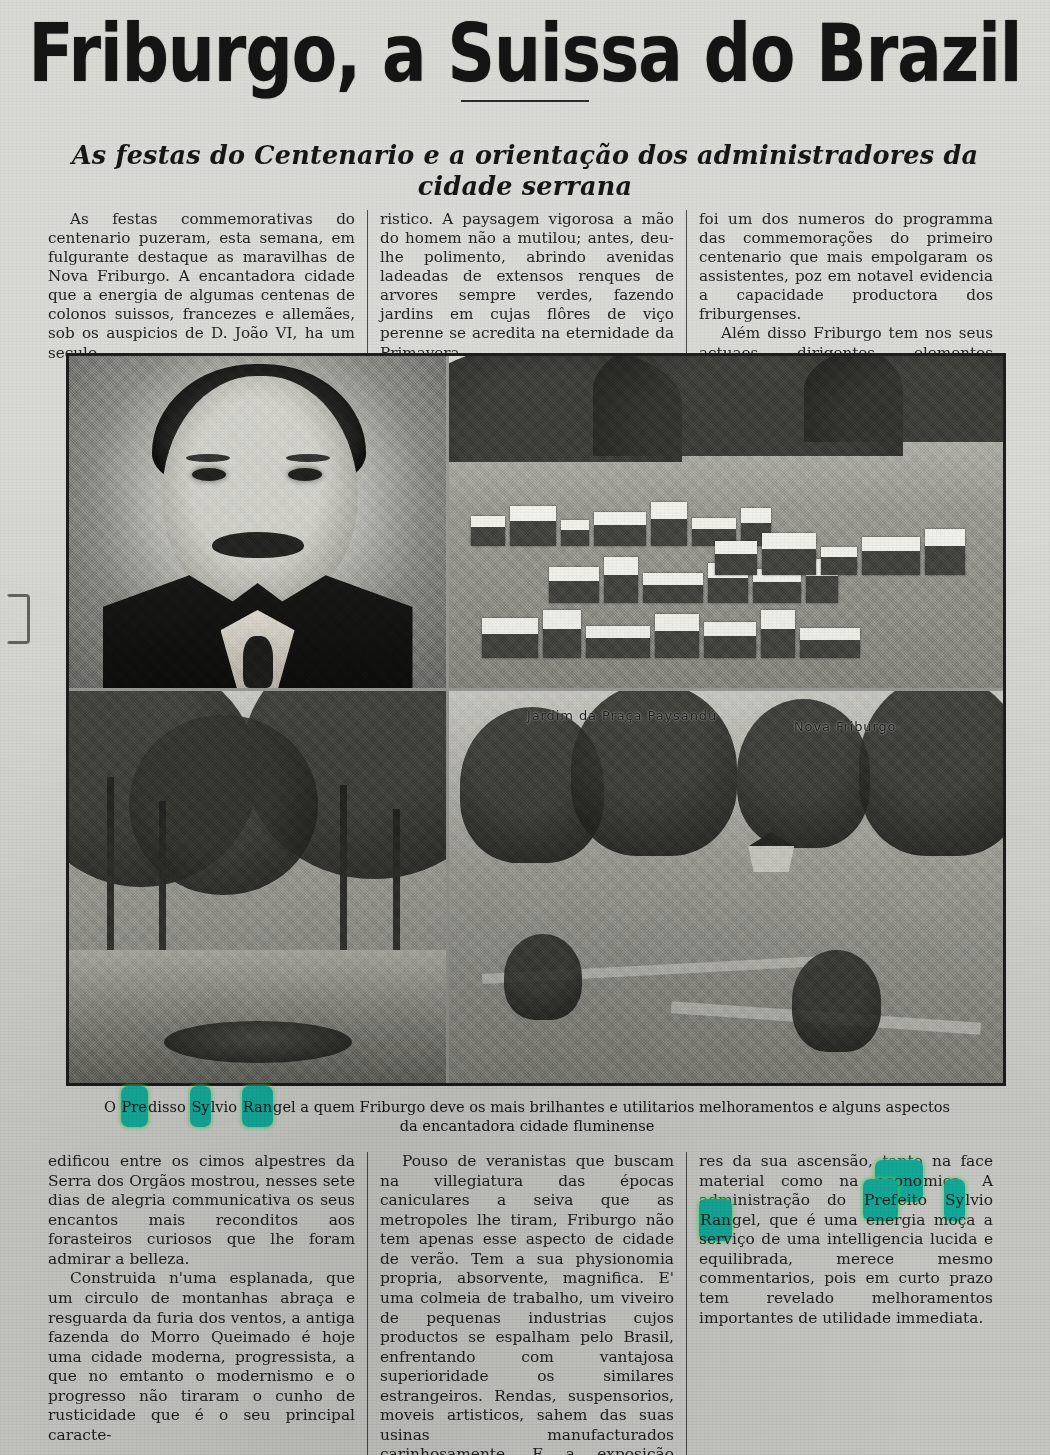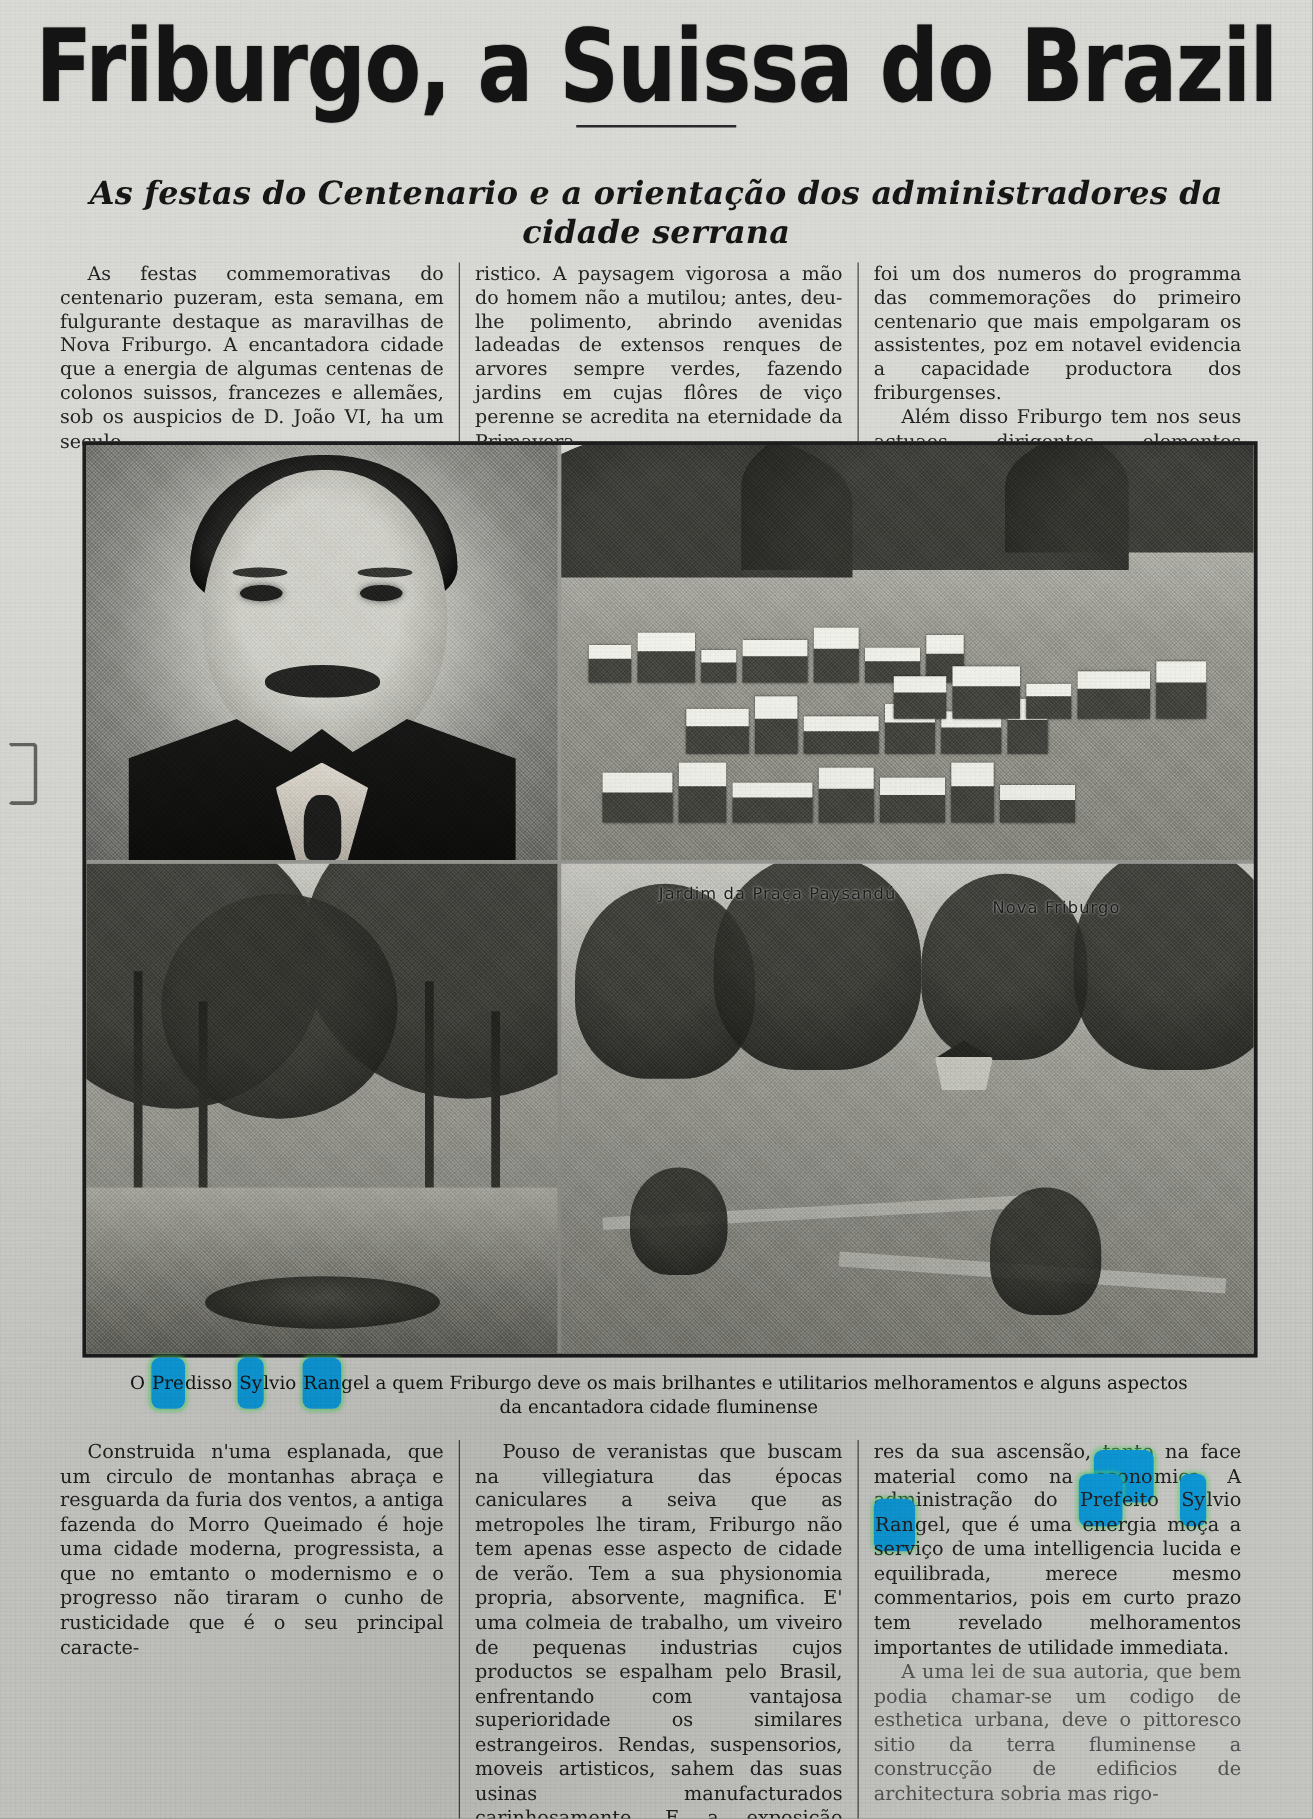--- a/index.html
+++ b/index.html
@@ -96,21 +96,21 @@
     text-align: justify;
     color: #232323;
   }
   .col + .col { border-left: 1.5px solid #4a4a4a; padding-left: 12px; }
   .col p { margin: 0; text-indent: 22px; }
   .col p.noindent { text-indent: 0; }
   .bot .col { font-size: 15.4px; line-height: 1.27; }
   .bot .col .dim { color: #5a5a5a; }
 
   mark.hl {
-    background: #0ea5e9;
+    background: #14b8a6;
     color: inherit;
     padding: 12px 1px;
     border-radius: 7px;
     box-shadow: 0 0 3px 2px rgba(87,227,106,.55);
   }
 
   
   .photoblock {
     position: absolute;
     left: 66px; top: 353px;
@@ -351,24 +351,24 @@
     <div class="incap" style="left:725px;top:363px">Nova Friburgo</div>
   </div>
 
   <div class="maincap">
     <span>O </span><mark class="hl">Pre</mark><span>disso </span><mark class="hl">Sy</mark><span>lvio </span><mark class="hl">Ran</mark><span>gel</span><span> a quem Friburgo deve os mais brilhantes e utilitarios melhoramentos e alguns aspectos</span><br>
     <span>da encantadora cidade fluminense</span>
   </div>
 
   <div class="cols bot">
     <div class="col">
+      <p class="noindent">edificou entre os cimos alpestres da Serra dos Orgãos mostrou, nesses sete dias de alegria communicativa os seus encantos mais reconditos aos forasteiros curiosos que lhe foram admirar a belleza.</p>
       <p>Construida n'uma esplanada, que um circulo de montanhas abraça e resguarda da furia dos ventos, a antiga fazenda do Morro Queimado é hoje uma cidade moderna, progressista, a que no emtanto o modernismo e o progresso não tiraram o cunho de rusticidade que é o seu principal caracte-</p>
     </div>
     <div class="col">
       <p>Pouso de veranistas que buscam na villegiatura das épocas caniculares a seiva que as metropoles lhe tiram, Friburgo não tem apenas esse aspecto de cidade de verão. Tem a sua physionomia propria, absorvente, magnifica. E' uma colmeia de trabalho, um viveiro de pequenas industrias cujos productos se espalham pelo Brasil, enfrentando com vantajosa superioridade os similares estrangeiros. Rendas, suspensorios, moveis artisticos, sahem das suas usinas manufacturados carinhosamente. E a exposição industrial, que</p>
     </div>
     <div class="col">
       <p class="noindent"><span>res da sua ascensão, tanto na face material como na </span><mark class="hl">econo</mark><span>mica. A administração do </span><mark class="hl">Pref</mark><span>eito </span><mark class="hl">Sy</mark><span>lvio </span><mark class="hl">Ran</mark><span>gel</span><span>, que é uma energia moça a serviço de uma intelligencia lucida e equilibrada, merece mesmo commentarios, pois em curto prazo tem revelado melhoramentos importantes de utilidade immediata.</span></p>
-      <p class="dim">A uma lei de sua autoria, que bem podia chamar-se um codigo de esthetica urbana, deve o pittoresco sitio da terra fluminense a construcção de edificios de architectura sobria mas rigo-</p>
     </div>
   </div>
 
 </div>
 
 </body></html>

